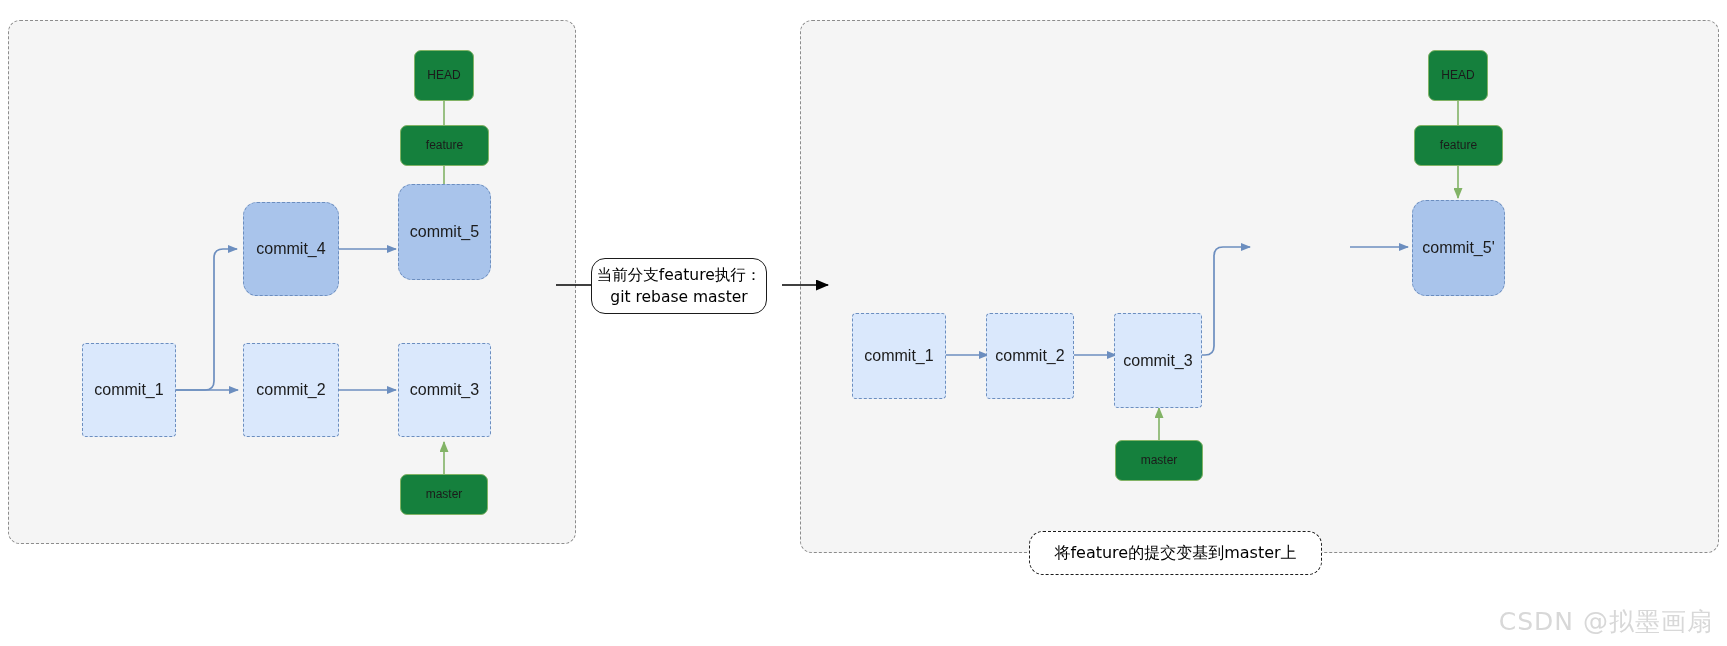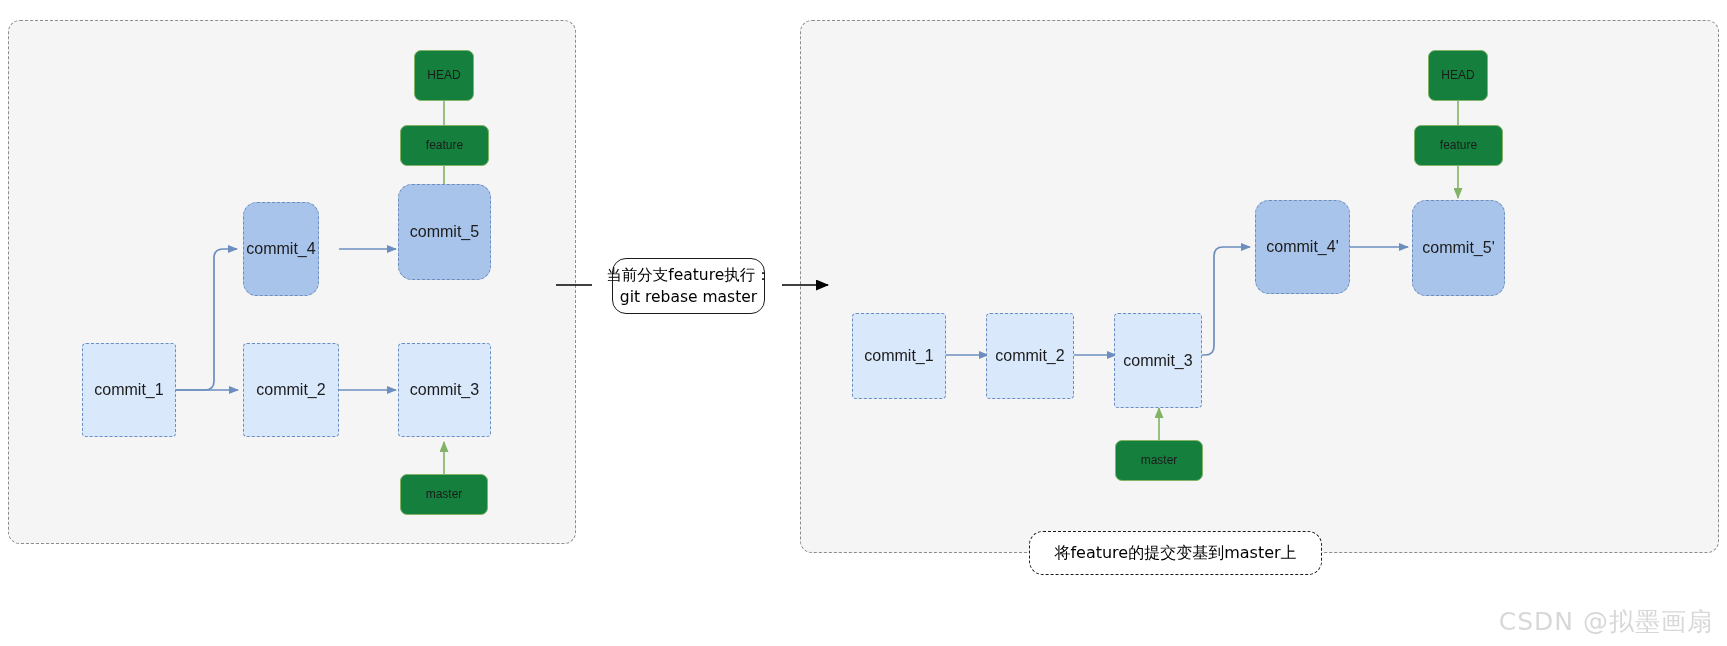--- a/index.html
+++ b/index.html
@@ -159,55 +159,52 @@
   <div class="node ref" style="left:414px; top:50px; width:60px; height:51px;">
     <span>HEAD</span>
   </div>
   <div class="node ref" style="left:400px; top:125px; width:89px; height:41px;">
     <span>feature</span>
   </div>
   <div class="node ref" style="left:400px; top:474px; width:88px; height:41px;">
     <span>master</span>
   </div>
 
-  <div class="node commit-new" style="left:243px; top:202px; width:76px; height:94px;">
+  <div class="node commit-new" style="left:243px; top:202px; width:96px; height:94px;">
     <span>commit_4</span>
   </div>
   <div class="node commit-new" style="left:398px; top:184px; width:93px; height:96px;">
     <span>commit_5</span>
   </div>
 
   <div class="node commit-old" style="left:82px; top:343px; width:94px; height:94px;">
     <span>commit_1</span>
   </div>
   <div class="node commit-old" style="left:243px; top:343px; width:96px; height:94px;">
     <span>commit_2</span>
   </div>
   <div class="node commit-old" style="left:398px; top:343px; width:93px; height:94px;">
     <span>commit_3</span>
   </div>
 
-  <div class="callout" style="left:612px; top:258px; width:153px; height:56px;">
+  <div class="callout" style="left:591px; top:258px; width:176px; height:56px;">
     <span class="line">当前分支feature执行：</span>
     <span class="line">git rebase master</span>
   </div>
 
   <div class="node ref" style="left:1428px; top:50px; width:60px; height:51px;">
     <span>HEAD</span>
   </div>
   <div class="node ref" style="left:1414px; top:125px; width:89px; height:41px;">
     <span>feature</span>
   </div>
   <div class="node ref" style="left:1115px; top:440px; width:88px; height:41px;">
     <span>master</span>
   </div>
 
-  <div class="node commit-new" style="left:1255px; top:200px; width:95px; height:94px;">
-    <span>commit_4'</span>
-  </div>
   <div class="node commit-new" style="left:1412px; top:200px; width:93px; height:96px;">
     <span>commit_5'</span>
   </div>
 
   <div class="node commit-old" style="left:852px; top:313px; width:94px; height:86px;">
     <span>commit_1</span>
   </div>
   <div class="node commit-old" style="left:986px; top:313px; width:88px; height:86px;">
     <span>commit_2</span>
   </div>

